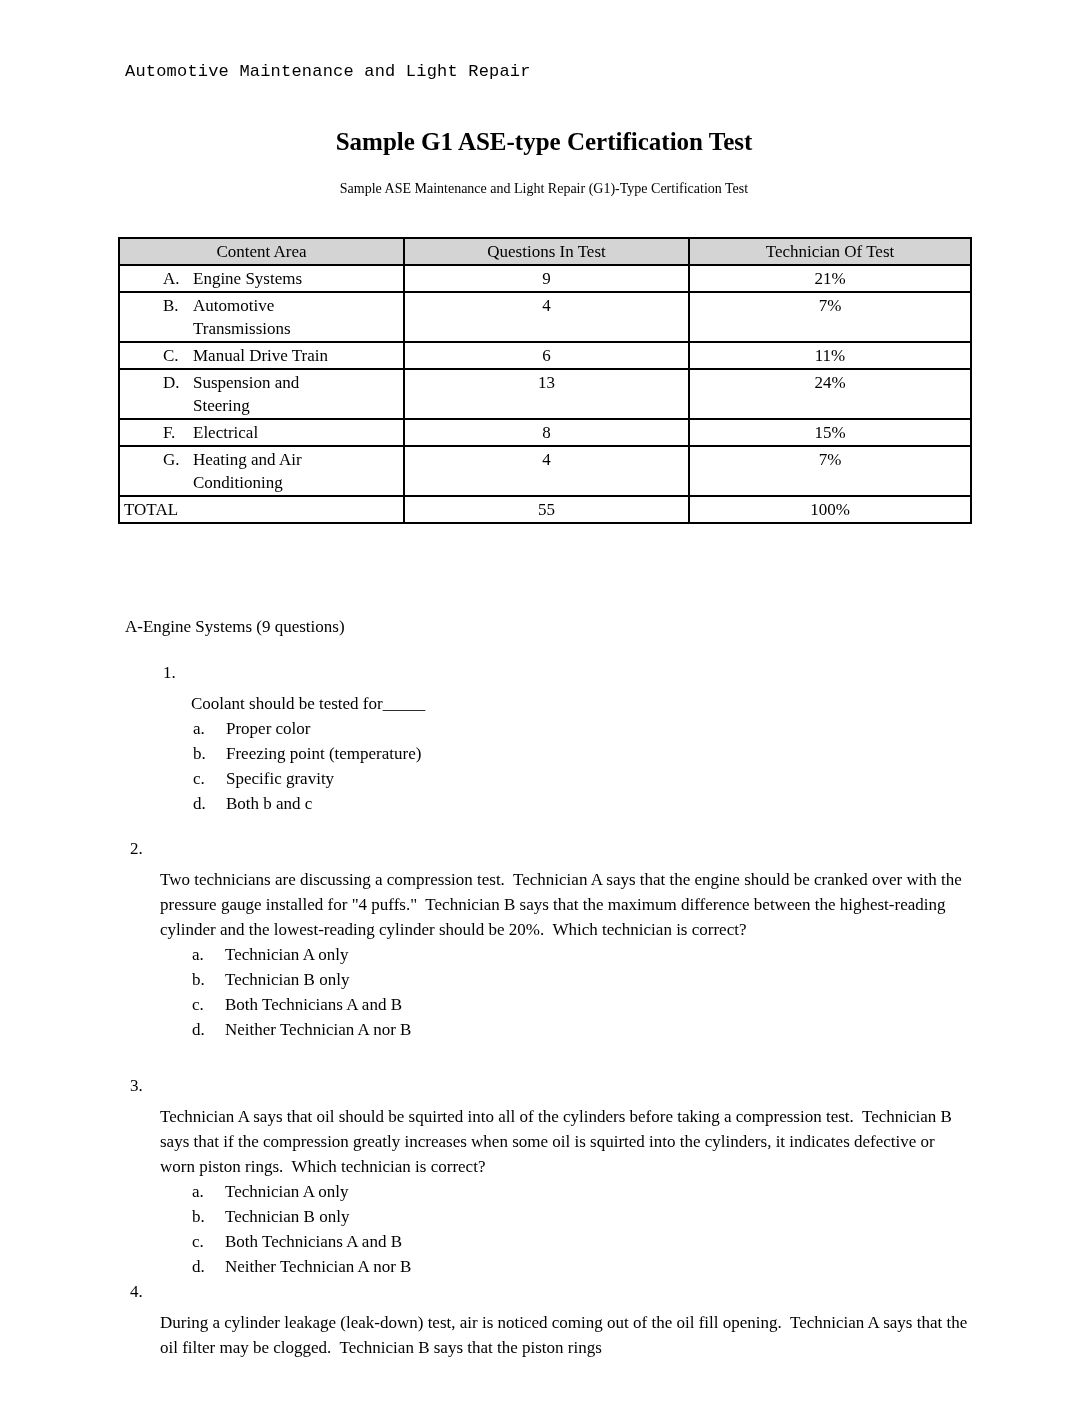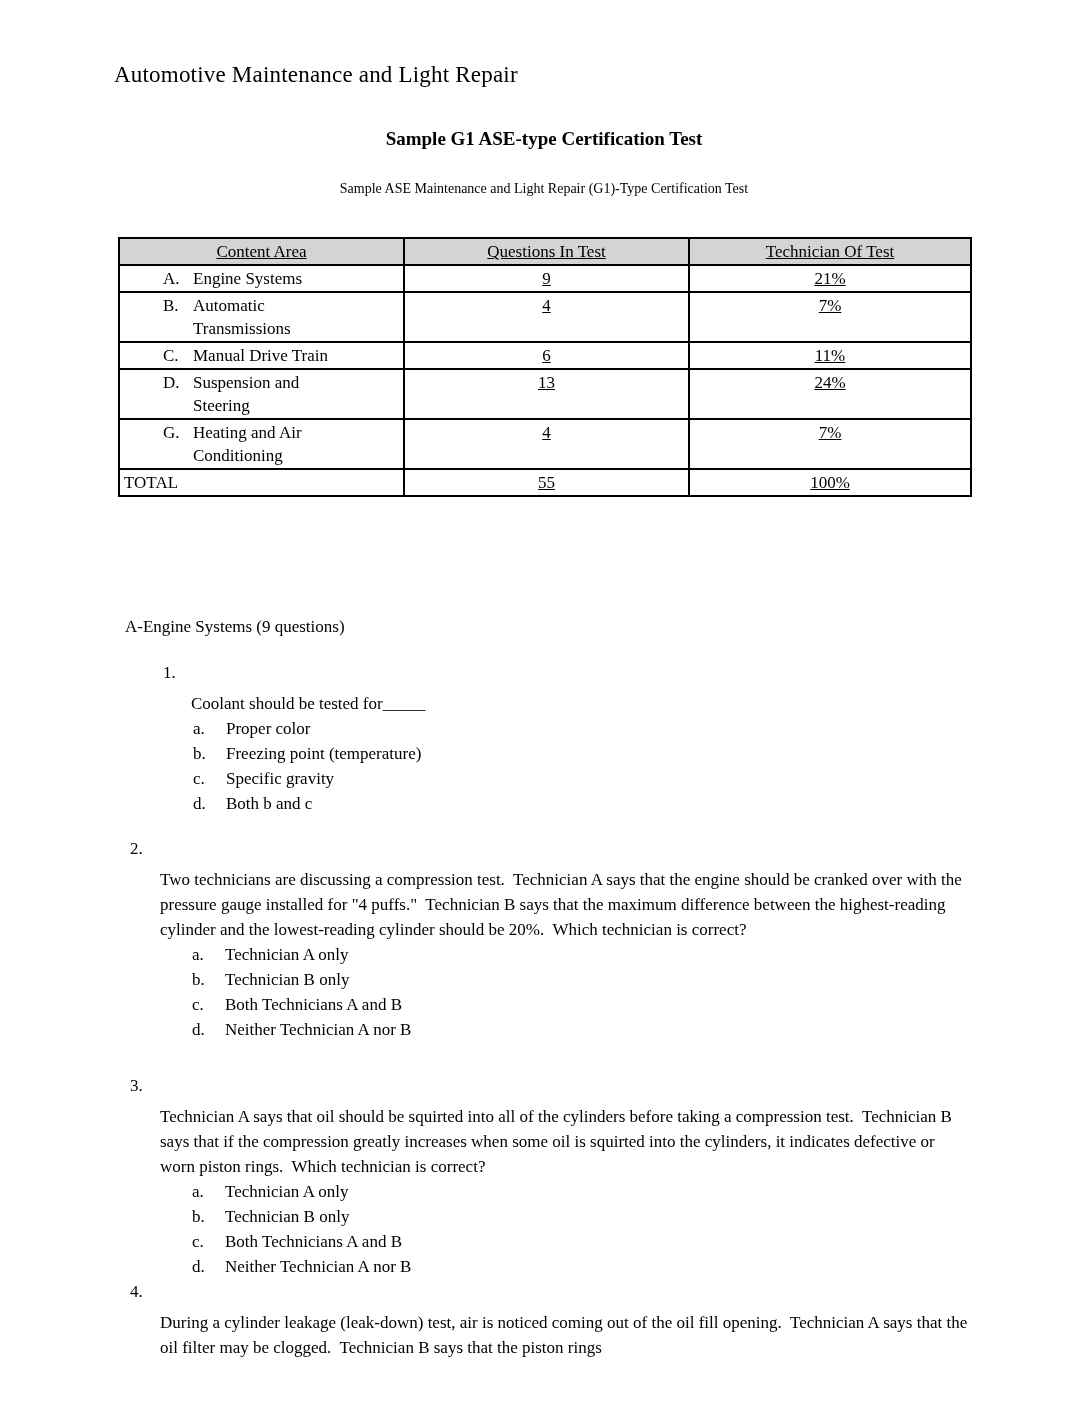--- a/index.html
+++ b/index.html
@@ -5,45 +5,44 @@
   * { margin:0; padding:0; box-sizing:border-box; }
   html, body { background:#fff; }
   body {
     width:1088px; height:1408px;
     font-family:"Liberation Serif", "DejaVu Serif", serif;
     color:#000;
     overflow:hidden;
     position:relative;
   }
   .doc-header {
-    position:absolute; left:114px; top:62px;
-    font-size:23px; letter-spacing:0.2px;
+    position:absolute; left:125px; top:62px;
+    font-size:17px; letter-spacing:0.2px;font-family:Liberation Mono, monospace;
   }
   .doc-title {
     position:absolute; left:0; top:128px; width:100%;
-    text-align:center; font-size:19px; font-weight:bold;
+    text-align:center; font-size:25px; font-weight:bold;
   }
   .doc-subtitle {
     position:absolute; left:0; top:181px; width:100%;
     text-align:center; font-size:14px;
   }
   table.content-table {
     position:absolute; left:118px; top:237px;
     width:852px; border-collapse:collapse;
     table-layout:fixed;
   }
   .content-table col.c1 { width:285px; }
   .content-table col.c2 { width:285px; }
   .content-table col.c3 { width:282px; }
   .content-table th, .content-table td {
     border:2px solid #000;
     font-size:17px; line-height:23px;
     padding:1px 4px;
     vertical-align:top;
-    text-decoration:underline;
   }
   .content-table th {
     background:#d4d4d4;
     font-weight:normal; text-align:center;
   }
   td.cell-area { text-align:left; padding-left:43px; }
   td.cell-area .row-letter { display:inline-block; width:30px; vertical-align:top; }
   td.cell-area .row-area { display:inline-block; white-space:pre-line; vertical-align:top; }
   td.cell-area.cell-total { text-align:left; padding-left:4px; }
   td.cell-num, td.cell-pct { text-align:center; }
@@ -90,37 +89,42 @@
         <th>Technician Of Test</th>
       </tr>
   </thead>
   <tbody id="table-body">
       <tr>
         <td class="cell-area"><span class="row-letter">A.</span><span class="row-area">Engine Systems</span></td>
         <td class="cell-num">9</td>
         <td class="cell-pct">21%</td>
       </tr>
       <tr>
-        <td class="cell-area"><span class="row-letter">B.</span><span class="row-area">Automatic
+        <td class="cell-area"><span class="row-letter">B.</span><span class="row-area">Automotive
 Transmissions</span></td>
         <td class="cell-num">4</td>
         <td class="cell-pct">7%</td>
       </tr>
       <tr>
         <td class="cell-area"><span class="row-letter">C.</span><span class="row-area">Manual Drive Train</span></td>
         <td class="cell-num">6</td>
         <td class="cell-pct">11%</td>
       </tr>
       <tr>
         <td class="cell-area"><span class="row-letter">D.</span><span class="row-area">Suspension and
 Steering</span></td>
         <td class="cell-num">13</td>
         <td class="cell-pct">24%</td>
       </tr>
       <tr>
+        <td class="cell-area"><span class="row-letter">F.</span><span class="row-area">Electrical</span></td>
+        <td class="cell-num">8</td>
+        <td class="cell-pct">15%</td>
+      </tr>
+      <tr>
         <td class="cell-area"><span class="row-letter">G.</span><span class="row-area">Heating and Air
 Conditioning</span></td>
         <td class="cell-num">4</td>
         <td class="cell-pct">7%</td>
       </tr>
       <tr>
         <td class="cell-area cell-total"><span class="row-area">TOTAL</span></td>
         <td class="cell-num">55</td>
         <td class="cell-pct">100%</td>
       </tr>

